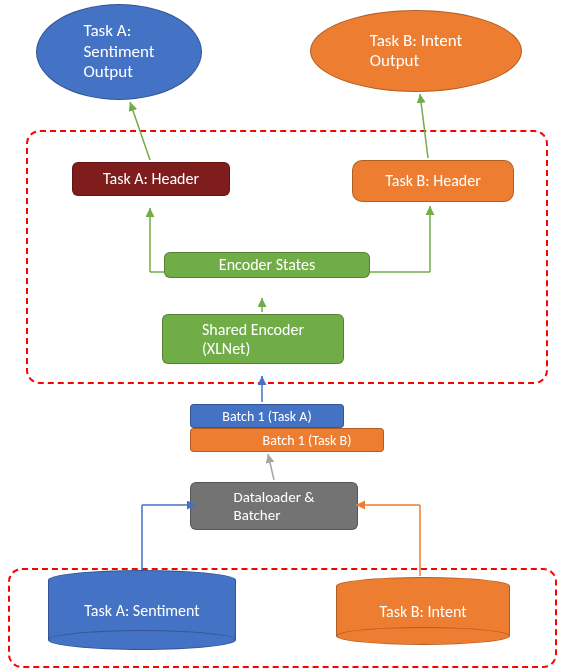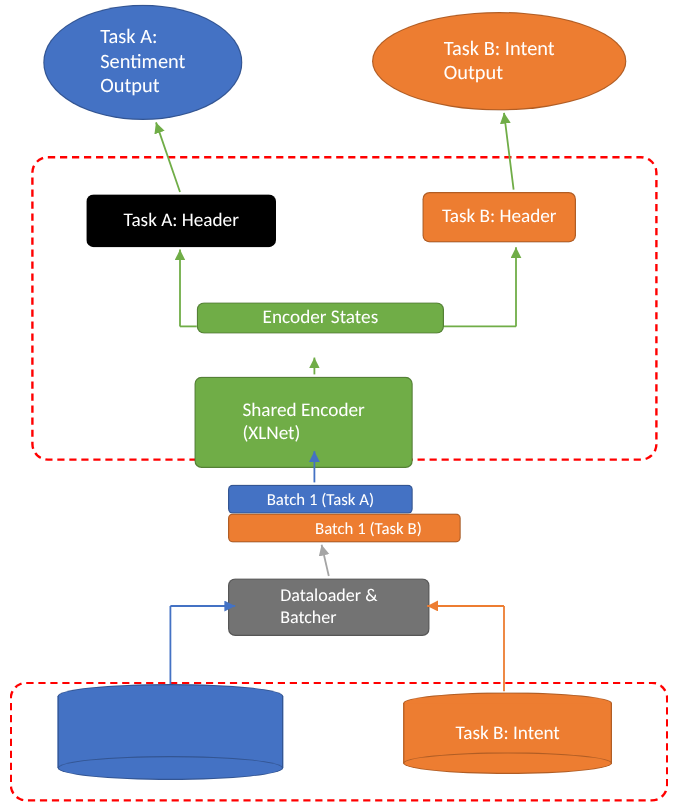--- a/index.html
+++ b/index.html
@@ -77,40 +77,41 @@
 
 <div class="dashed" style="left:8px; top:568px; width:545px; height:96px;"></div>
 
 <div class="box ellipse" style="left:36px; top:4px; width:166px; height:96px; background:#4472c4; white-space:pre-line; font-size:17px;">Task A:
 Sentiment
 Output</div>
 
 <div class="box ellipse" style="left:310px; top:10px; width:212px; height:82px; background:#ed7d31; white-space:pre-line; font-size:17px;">Task B: Intent
 Output</div>
 
-<div class="box" style="left:72px; top:162px; width:158px; height:44px; background:#000000;">Task A: Header</div>
+<div class="box" style="left:72px; top:162px; width:158px; height:34px; background:#7f1d1d;">Task A: Header</div>
 
-<div class="box" style="left:352px; top:160px; width:128px; height:42px; background:#ed7d31;">Task B: Header</div>
+<div class="box" style="left:352px; top:160px; width:162px; height:42px; background:#ed7d31;border-radius:10px;">Task B: Header</div>
 
 <div class="box" style="left:164px; top:252px; width:206px; height:26px; background:#70ad47;">Encoder States</div>
 
-<div class="box" style="left:162px; top:314px; width:182px; height:76px; background:#70ad47; white-space:pre-line;">Shared Encoder
+<div class="box" style="left:162px; top:314px; width:182px; height:50px; background:#70ad47; white-space:pre-line;">Shared Encoder
 (XLNet)</div>
 
 <div class="small-box" style="left:190px; top:404px; width:152px; height:22px; background:#4472c4;">Batch 1 (Task A)</div>
 
 <div class="small-box" style="left:190px; top:428px; width:152px; height:22px; background:#ed7d31;padding-left:40px;">Batch 1 (Task B)</div>
 
 <div class="box" style="left:190px; top:482px; width:168px; height:48px; background:#737373; white-space:pre-line; font-size:15px;">Dataloader &amp;
 Batcher</div>
 
 <div class="cylinder" style="left:48px; top:580px; width:188px; height:60px; background:#4472c4;">
   <div class="cyl-top" style="top:-10px; height:20px; background:#4472c4;"></div>
   <div class="cyl-body" style="top:0px; bottom:0px; background:#4472c4;"></div>
   <div class="cyl-bot" style="bottom:-10px; height:20px; background:#4472c4;"></div>
+  <span style="position:relative; z-index:2;">Task A: Sentiment</span>
 </div>
 
 <div class="cylinder" style="left:336px; top:586px; width:174px; height:50px; background:#ed7d31;">
   <div class="cyl-top" style="top:-9px; height:18px; background:#ed7d31;"></div>
   <div class="cyl-body" style="top:0px; bottom:0px; background:#ed7d31;"></div>
   <div class="cyl-bot" style="bottom:-9px; height:18px; background:#ed7d31;"></div>
   <span style="position:relative; z-index:2;">Task B: Intent</span>
 </div>
 
 <svg class="arrows" width="566" height="670">

